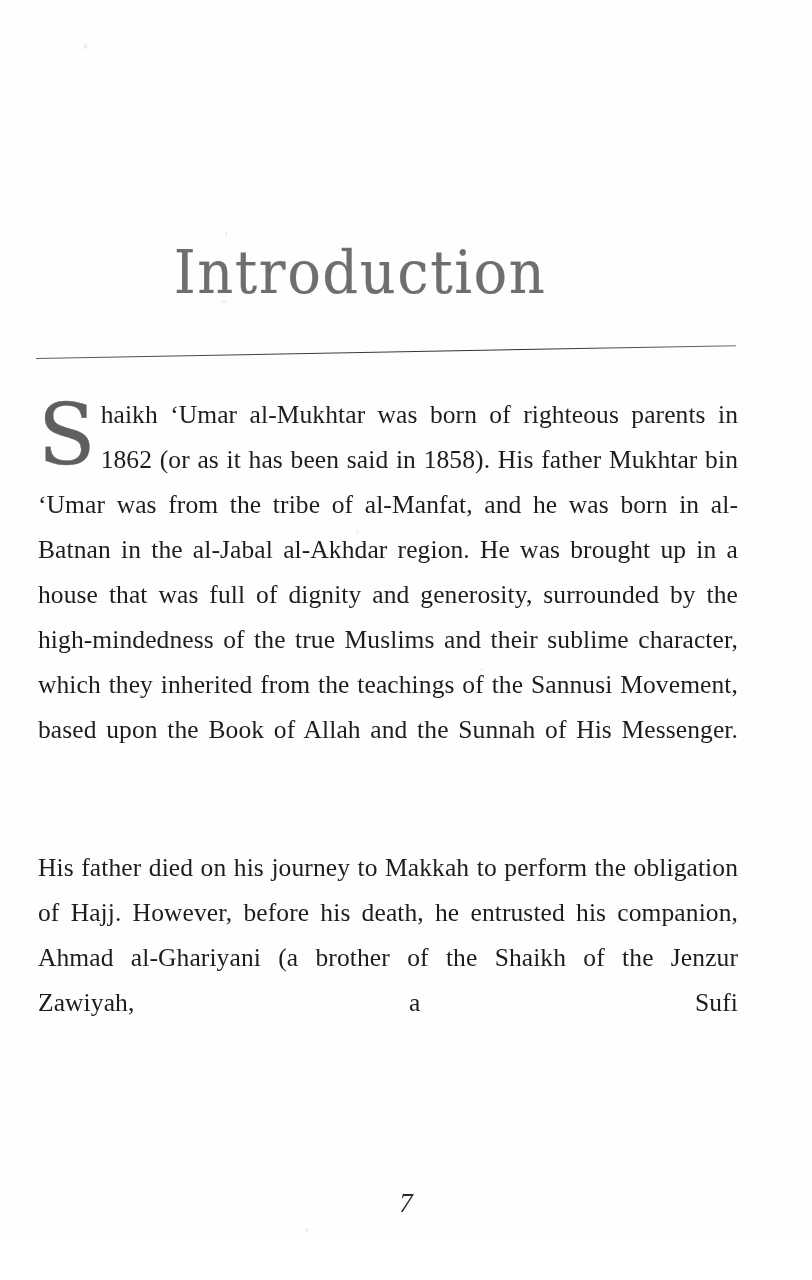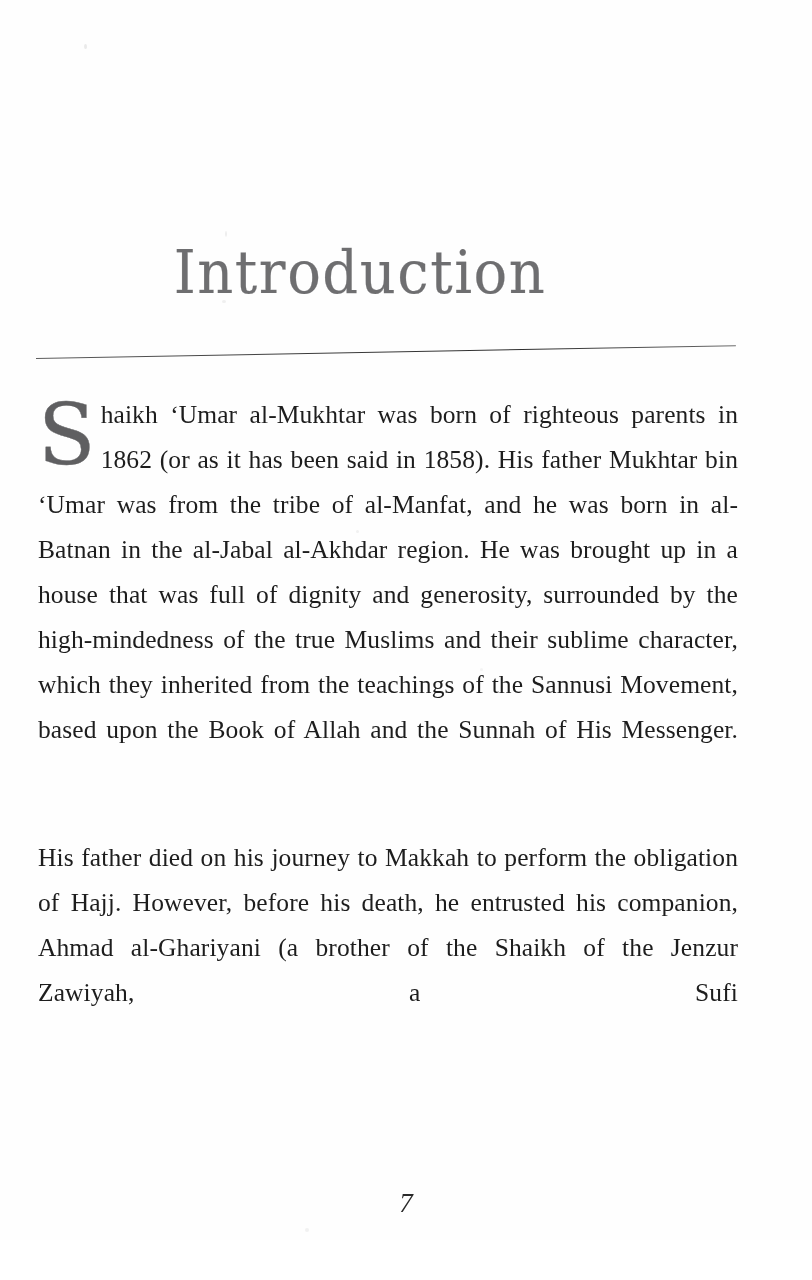--- a/index.html
+++ b/index.html
@@ -78,21 +78,21 @@
     margin: 0;
     letter-spacing: 0.1px;
     word-spacing: 0.5px;
   }
 
   .para.first {
     margin-bottom: 0;
   }
 
   .para.second {
-    margin-top: 38px;
+    margin-top: 48px;
     word-spacing: 1px;
   }
 
   
   .para::after {
     content: "";
     display: inline-block;
     width: 100%;
   }
 

